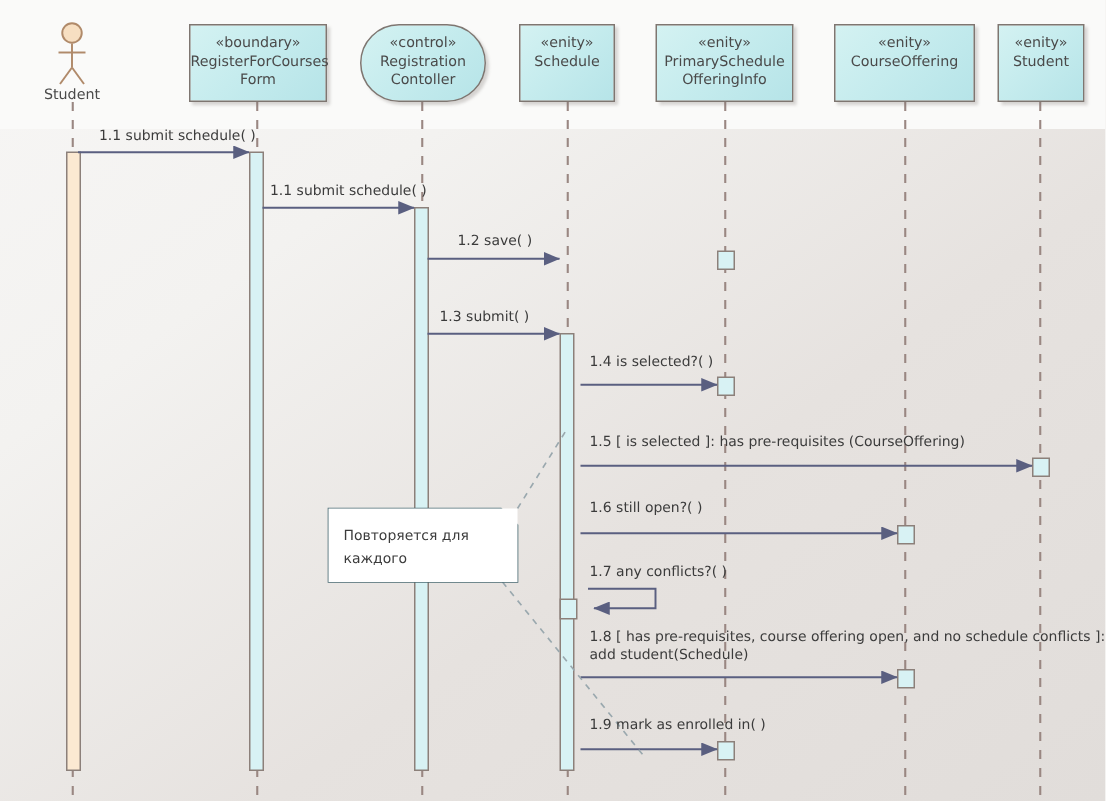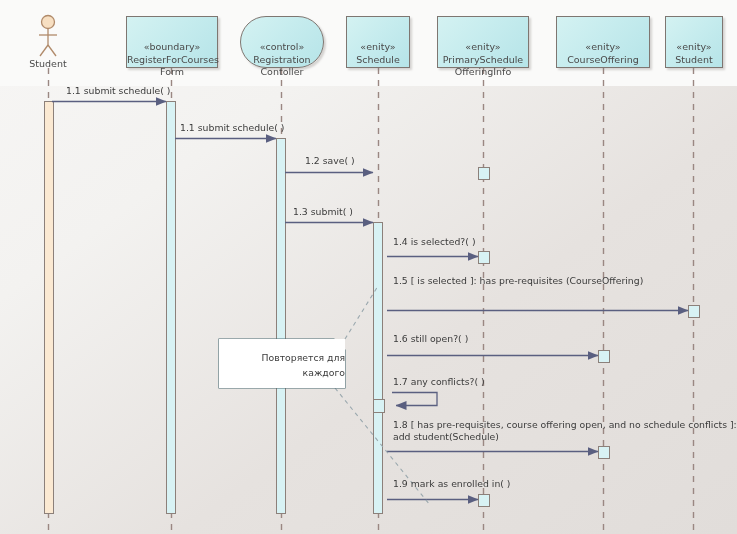--- a/index.html
+++ b/index.html
@@ -38,21 +38,21 @@
   .lifeline-box {
     position: absolute;
     box-sizing: border-box;
     border: 1px solid #7e7671;
     background: linear-gradient(135deg, #d4f2f2 0%, #c6ecee 45%, #b6e4e8 100%);
     box-shadow: 2px 2px 2px rgba(120,112,106,0.28);
     text-align: center;
     color: #4a4a4a;
     font-size: 9.5px;
     line-height: 12.6px;
-    padding-top: 24px;
+    padding-top: 6px;
   }
   .lifeline-box .stereo { display: block; }
   .lifeline-box .nm { display: block; }
   .actor-label {
     position: absolute;
     text-align: center;
     font-size: 9.5px;
     color: #4a4a4a;
     white-space: nowrap;
   }
@@ -177,23 +177,23 @@
     </div>
 
   <div class="actor-label" id="actor-caption" style="left: 18px; top: 58px; width: 60px;">Student</div>
 
   <div id="msg-labels">
       <div class="msg-label" style="left: 66px; top: 85px;"><span style="display: block;">1.1 submit schedule( )</span></div>
       <div class="msg-label" style="left: 180px; top: 122px;"><span style="display: block;">1.1 submit schedule( )</span></div>
       <div class="msg-label" style="left: 293px; top: 155px; margin-left: 12px;"><span style="display: block;">1.2 save( )</span></div>
       <div class="msg-label" style="left: 293px; top: 206px;"><span style="display: block;">1.3 submit( )</span></div>
       <div class="msg-label" style="left: 393px; top: 236px;"><span style="display: block;">1.4 is selected?( )</span></div>
-      <div class="msg-label" style="left: 393px; top: 275px; text-align: center;"><span style="display: block;">1.5 [ is selected ]: has pre-requisites (CourseOffering)</span></div>
+      <div class="msg-label" style="left: 393px; top: 289px; text-align: center;"><span style="display: block;">1.5 [ is selected ]: has pre-requisites (CourseOffering)</span></div>
       <div class="msg-label" style="left: 393px; top: 333px;"><span style="display: block;">1.6 still open?( )</span></div>
       <div class="msg-label" style="left: 393px; top: 376px;"><span style="display: block;">1.7 any conflicts?( )</span></div>
       <div class="msg-label" style="left: 393px; top: 419px;"><span style="display: block;">1.8 [ has pre-requisites, course offering open, and no schedule conflicts ]:</span><span style="display: block;">add student(Schedule)</span></div>
       <div class="msg-label" style="left: 393px; top: 478px;"><span style="display: block;">1.9 mark as enrolled in( )</span></div>
     </div>
 
-  <div class="note-box" id="note-el" style="left: 219px; top: 339px; width: 126px; height: 49px; text-align: right;">
+  <div class="note-box" id="note-el" style="left: 219px; top: 339px; width: 126px; height: 49px;">
     <span class="nl">Повторяется для каждого</span>
   </div>
 </div>
 
 </body></html>

